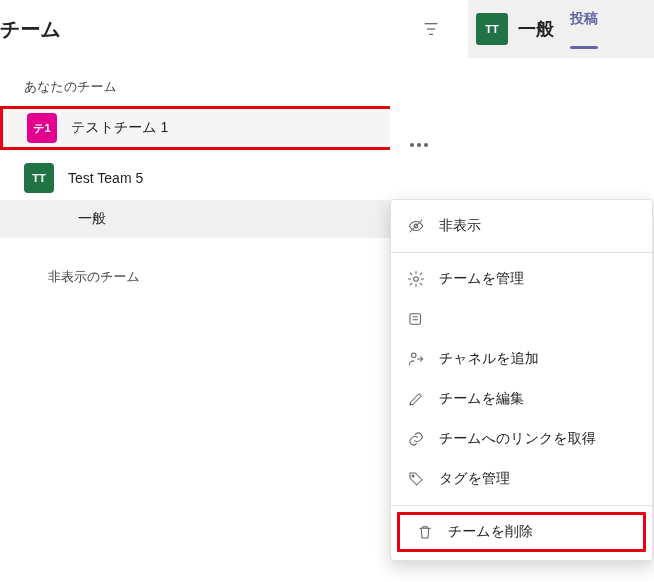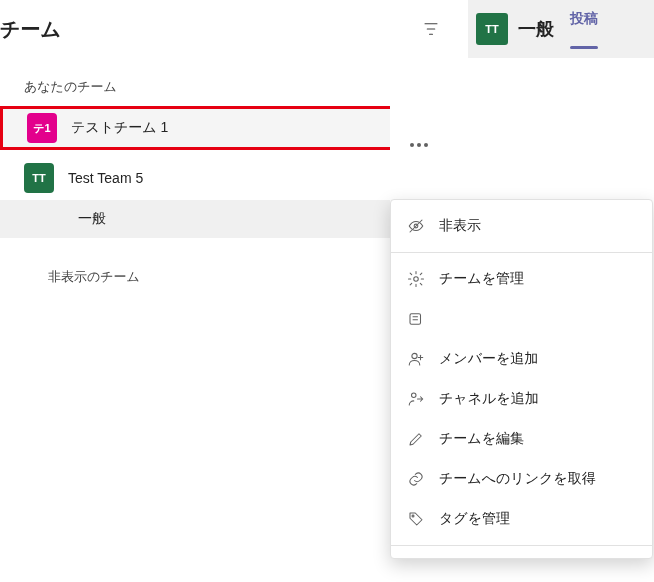--- a/index.html
+++ b/index.html
@@ -105,31 +105,20 @@
         <svg viewBox="0 0 24 24">
           <rect x="4" y="5" width="14" height="14" rx="2"></rect>
           <line x1="8" y1="9" x2="14" y2="9"></line>
           <line x1="8" y1="13" x2="14" y2="13"></line>
         </svg>
       </span>
   </div>
   <div class="menu-item">
     <span class="micon">
         <svg viewBox="0 0 24 24">
-          <circle cx="10" cy="8" r="3.5"></circle>
-          <path d="M3 20c0-3.5 3-6 7-6s7 2.5 7 6"></path>
-          <line x1="18" y1="7" x2="18" y2="13"></line>
-          <line x1="15" y1="10" x2="21" y2="10"></line>
-        </svg>
-      </span>
-    <span>メンバーを追加</span>
-  </div>
-  <div class="menu-item">
-    <span class="micon">
-        <svg viewBox="0 0 24 24">
           <circle cx="9" cy="7" r="3"></circle>
           <path d="M3 20c0-3 2.7-5.5 6-5.5"></path>
           <path d="M14 12l6 0M18 9l3 3-3 3"></path>
         </svg>
       </span>
     <span>チャネルを追加</span>
   </div>
   <div class="menu-item">
     <span class="micon">
         <svg viewBox="0 0 24 24">
@@ -150,13 +139,21 @@
   <div class="menu-item">
     <span class="micon">
         <svg viewBox="0 0 24 24">
           <path d="M4 4h7l9 9-7 7-9-9V4z"></path>
           <circle cx="8" cy="8" r="1.3"></circle>
         </svg>
       </span>
     <span>タグを管理</span>
   </div>
   <div class="menu-sep"></div>
+  <div class="menu-item danger">
+    <span class="micon">
+        <svg viewBox="0 0 24 24">
+          <path d="M5 7h14M9 7V5h6v2M7 7l1 13h8l1-13"></path>
+        </svg>
+      </span>
+    <span>チームを削除</span>
+  </div>
 </div>
 
 </body></html>

